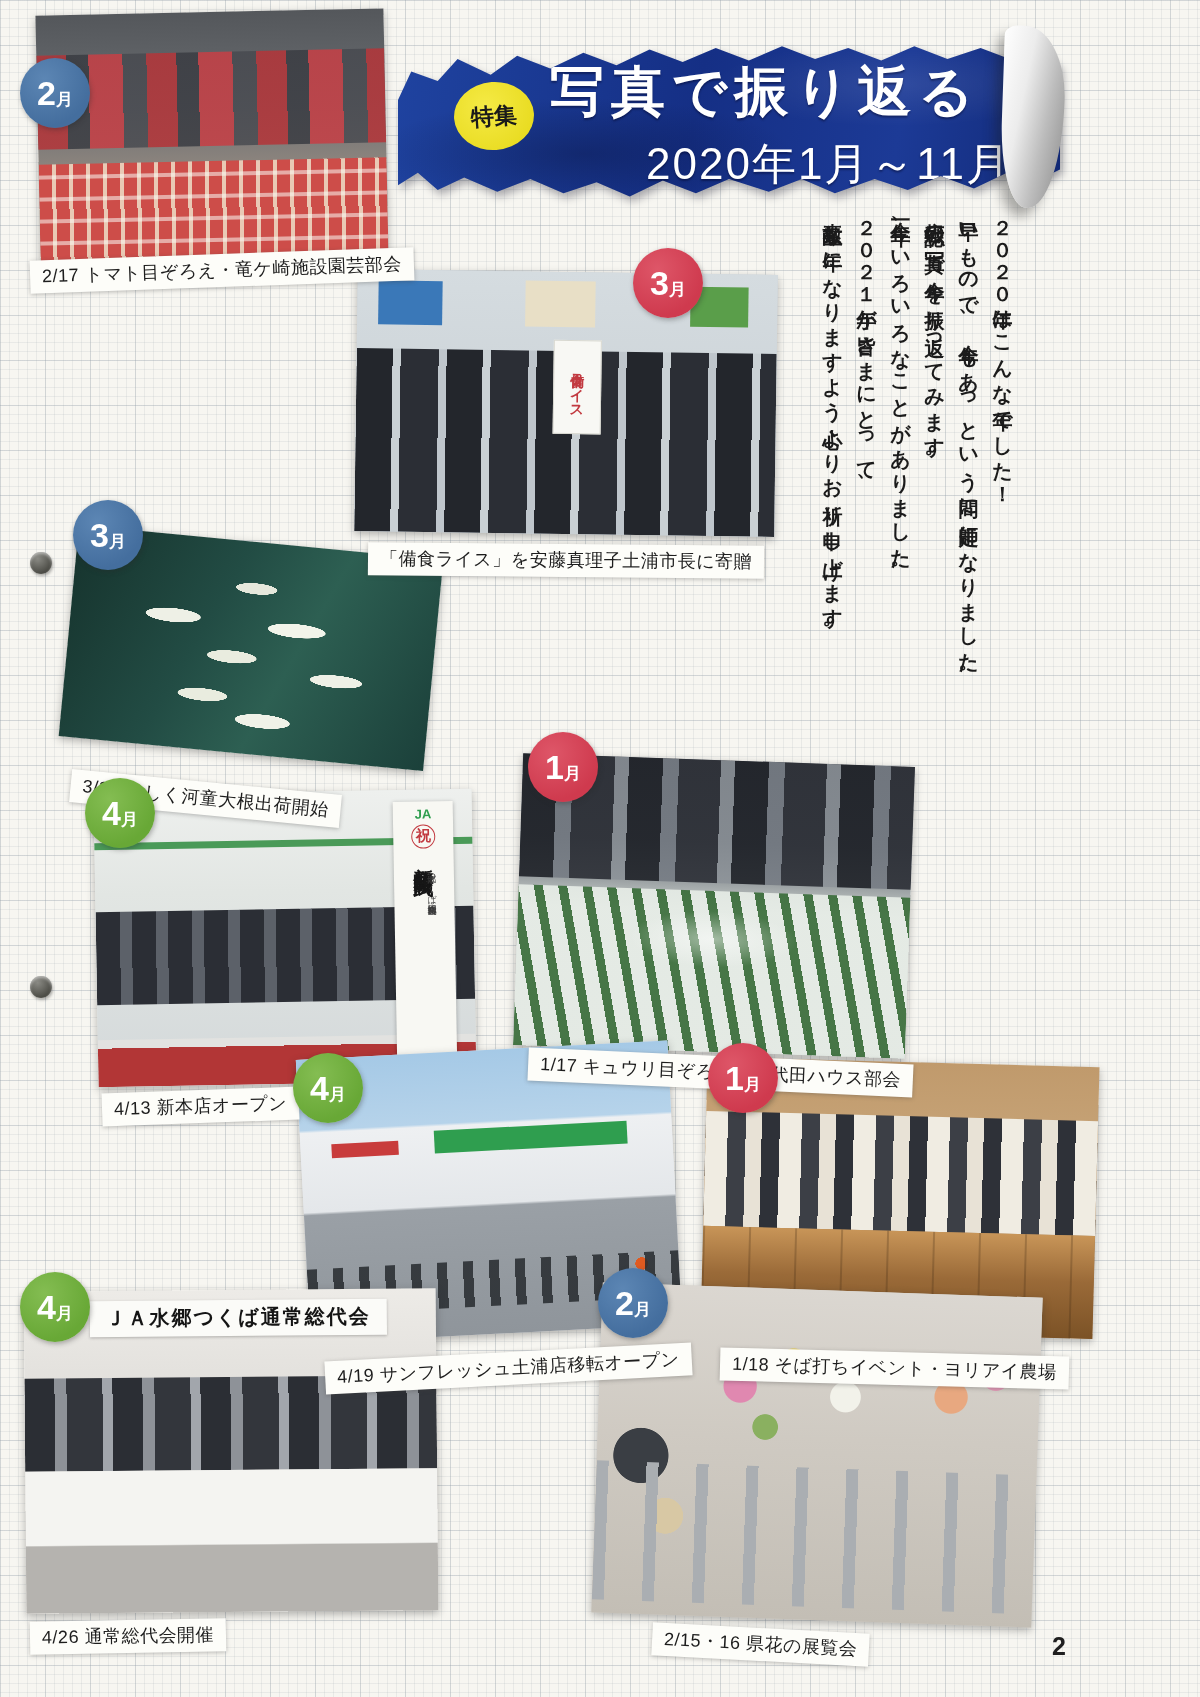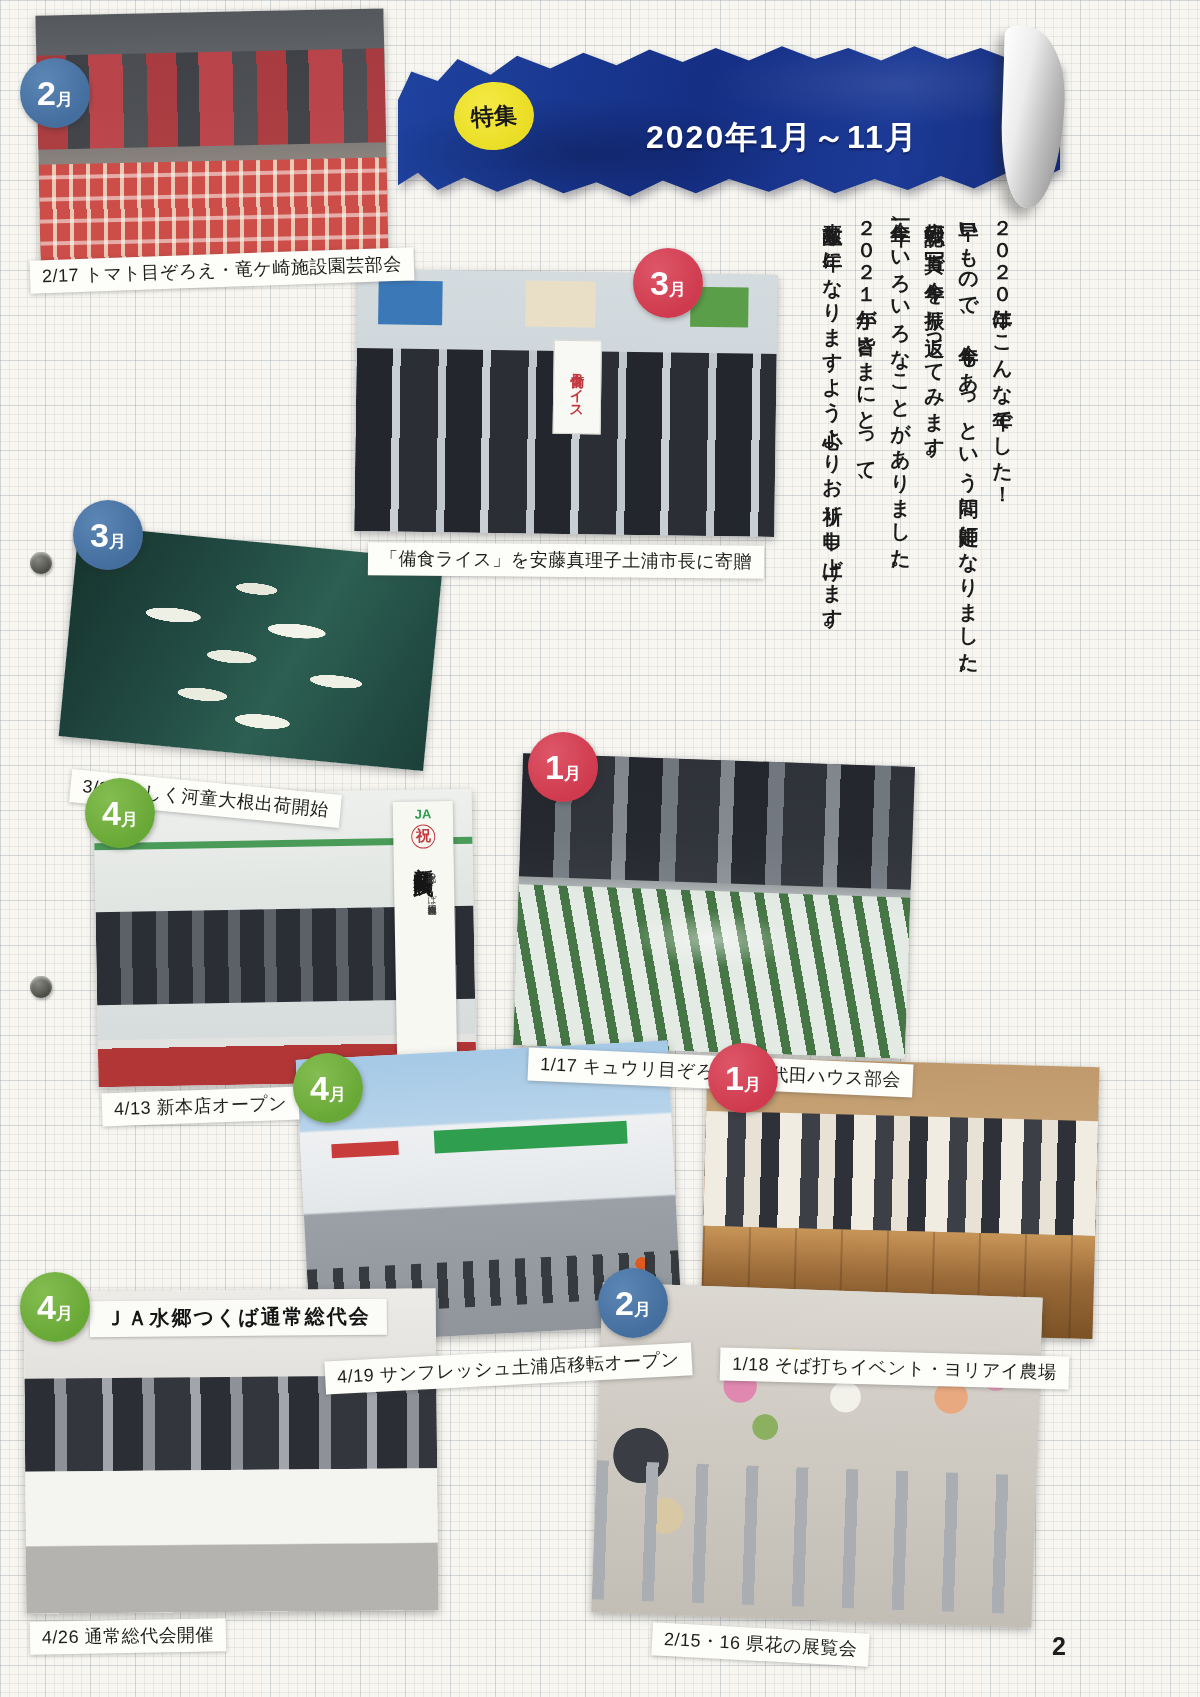--- a/index.html
+++ b/index.html
@@ -148,21 +148,21 @@
     position:absolute;left:56px;top:42px;width:80px;height:68px;border-radius:50%;
     background:radial-gradient(circle at 40% 35%, #f5ea45, #e9dc22 75%);
     display:flex;align-items:center;justify-content:center;
     font-size:23px;font-weight:700;color:#1a1a1a;transform:rotate(-4deg);
   }
   .banner-title{
     position:absolute;left:152px;top:16px;color:#fff;font-size:54px;font-weight:800;
     letter-spacing:7px;white-space:nowrap;text-shadow:0 2px 2px rgba(0,0,30,.4);
   }
   .banner-subtitle{
-    position:absolute;left:248px;top:76px;color:#fff;font-size:32px;font-weight:700;
+    position:absolute;left:248px;top:95px;color:#fff;font-size:44px;font-weight:400;
     letter-spacing:2px;white-space:nowrap;text-shadow:0 2px 2px rgba(0,0,30,.4);
   }
   .page-curl{
     position:absolute;left:1002px;top:26px;width:62px;height:182px;z-index:3;
     background:linear-gradient(100deg,#ffffff 0%,#ececec 35%,#bdbdbd 65%,#8d8d8d 100%);
     border-radius:14px 70% 55% 45% / 10px 42% 62% 50%;
     box-shadow:-7px 9px 12px rgba(30,30,30,.35);
     transform:rotate(2deg);
   }
   
@@ -205,20 +205,21 @@
   .page-number{position:absolute;left:1052px;top:1632px;font-size:25px;font-weight:800;color:#1f1f1f;z-index:4;}
 </style>
 </head>
 <body>
 
 <div id="page">
 
   <div class="banner-wrap">
     <div class="banner">
       <div class="feature-badge">特集</div>
+      <div class="banner-title">写真で振り返る</div>
       <div class="banner-subtitle">2020年1月～11月</div>
     </div>
   </div>
   <div class="page-curl"></div>
 
   <div class="intro">２０２０年はこんな年でした！
 早いもので、今年もあっという間に師走になりました。
 広報誌の写真で今年を振り返ってみます。
 今年一年、いろいろなことがありました。
 ２０２１年が皆さまにとって、

